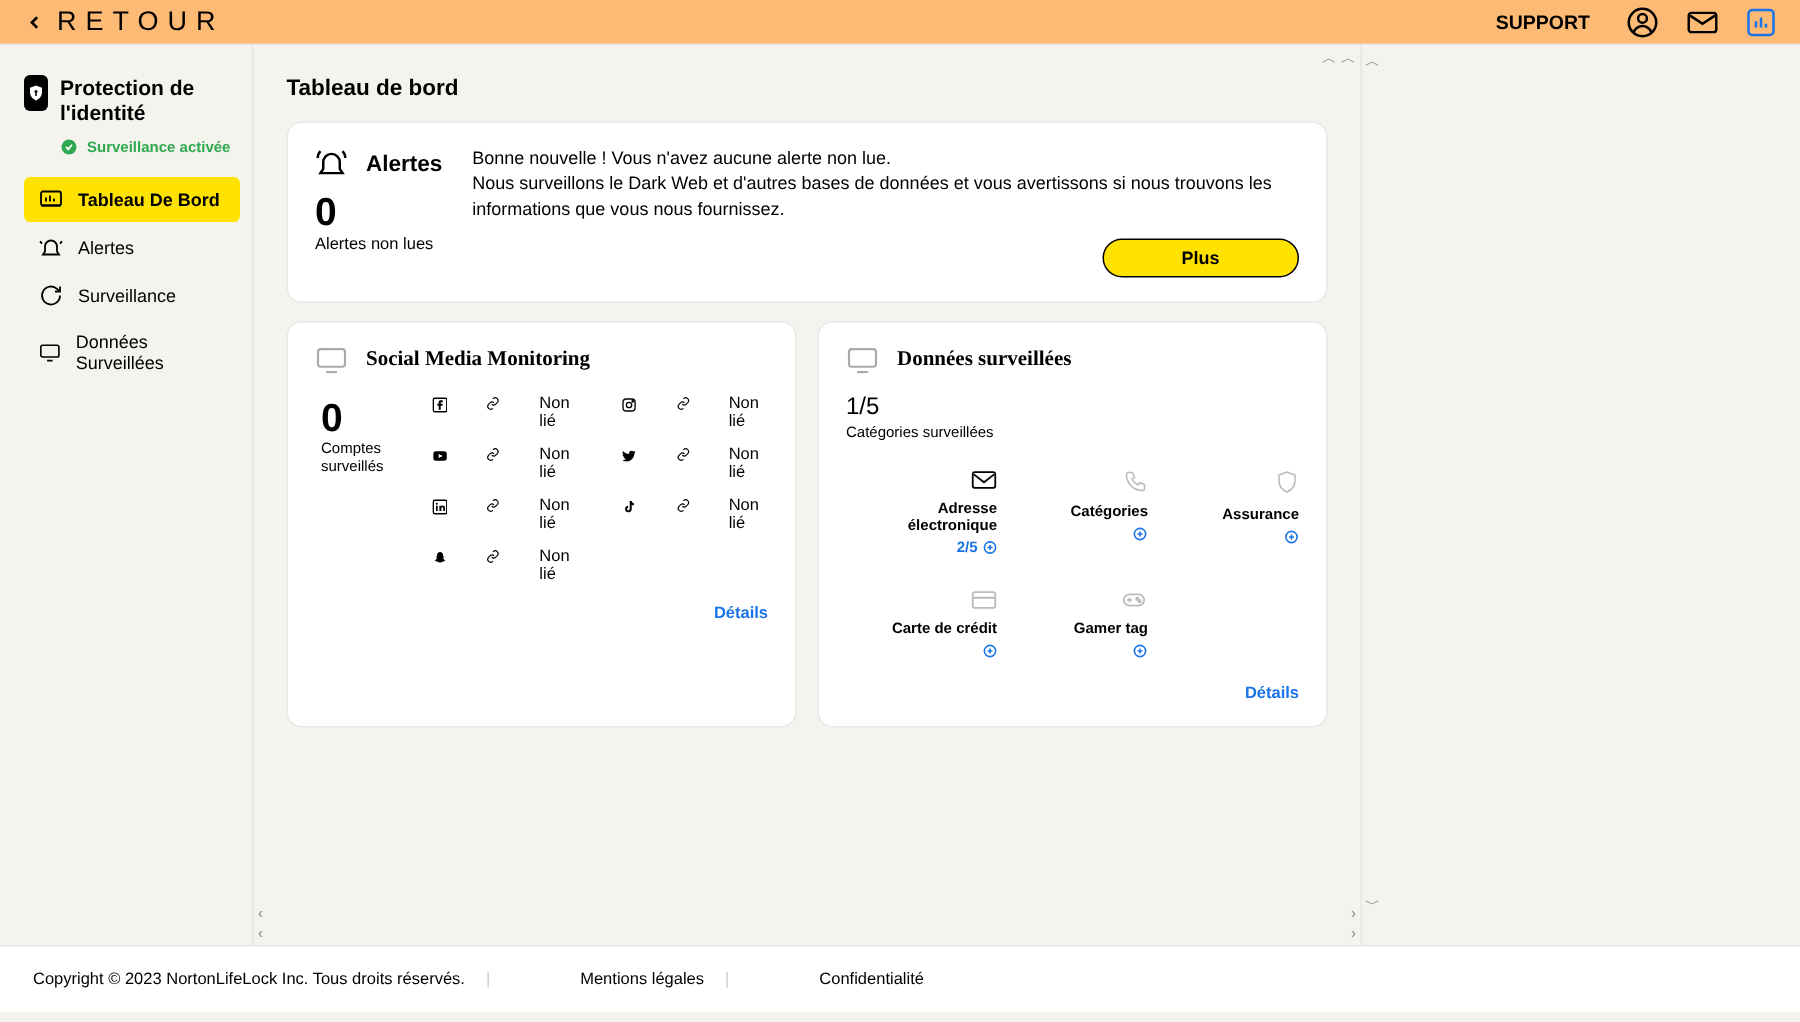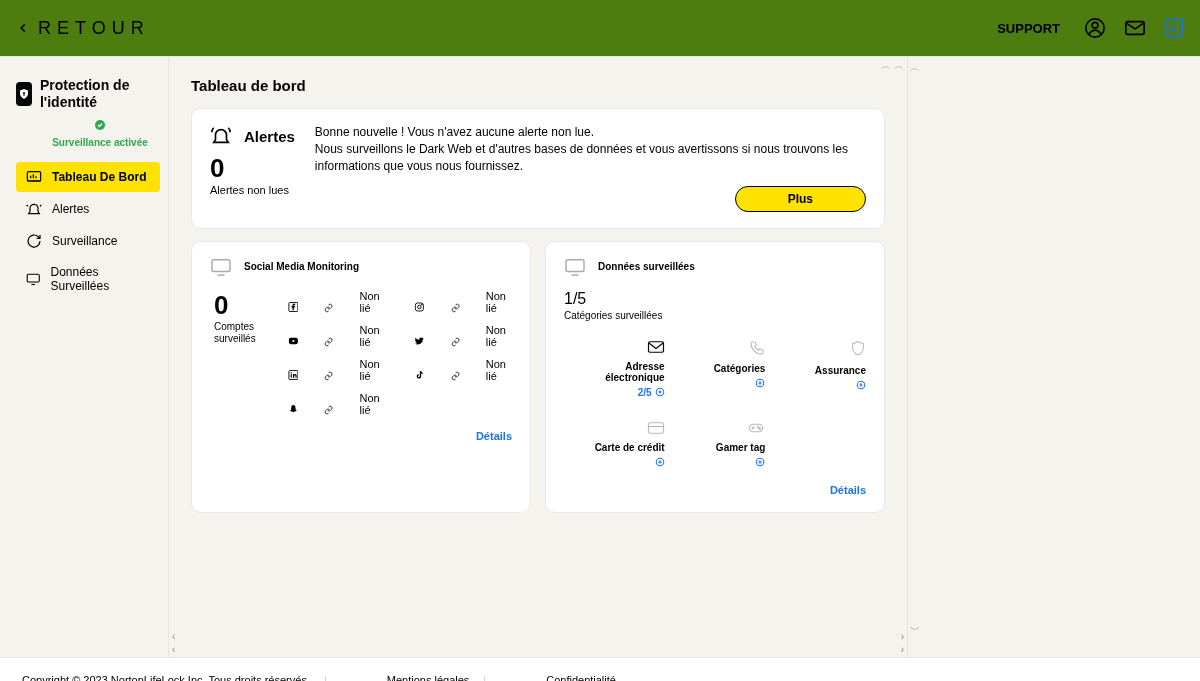--- a/index.html
+++ b/index.html
@@ -1,29 +1,29 @@
 <!DOCTYPE html>
 <html><head>
 <meta charset="utf-8">
 <style>
 * { box-sizing: border-box; margin: 0; padding: 0; }
 body { font-family: -apple-system, BlinkMacSystemFont, "Segoe UI", Arial, sans-serif; background: #f5f3ed; color: #000; font-size: 13px; }
-.topbar { background: #4d7c0f; height: 57px; display: flex; align-items: center; padding: 0 16px; border-bottom: 1px solid #e5e5e5; }
+.topbar { background: #fdba74; height: 30px; display: flex; align-items: center; padding: 0 16px; border-bottom: 1px solid #e5e5e5; }
 .back-group { display: flex; align-items: center; cursor: pointer; gap: 8px; }
 .back-label { font-size: 18px; letter-spacing: 6px; text-transform: uppercase; font-weight: 400; }
 .topbar-spacer { flex: 1; }
 .support { font-weight: 700; font-size: 13px; margin-right: 24px; }
 .topbar-icons { display: flex; gap: 18px; align-items: center; }
 .svg-icon { display: block; }
 .layout { display: flex; }
 .sidebar { width: 168px; padding: 20px 8px 0 16px; }
-.app-title-row { display: flex; gap: 8px; align-items: center; }
+.app-title-row { display: flex; gap: 8px; align-items: flex-start; }
 .shield-badge { width: 20px; height: 24px; background: #000; border-radius: 4px; display: flex; align-items: center; justify-content: center; }
 .app-title { font-weight: 700; font-size: 14px; line-height: 1.2; }
-.status-row { display: flex; align-items: center; gap: 6px; margin-top: 8px; margin-left: 24px; flex-direction: column; }
+.status-row { display: flex; align-items: flex-end; gap: 6px; margin-top: 8px; margin-left: 24px; }
 .status-dot { width: 12px; height: 12px; }
 .status-text { color: #2fa84f; font-size: 10px; font-weight: 600; }
 .nav { margin-top: 14px; display: flex; flex-direction: column; gap: 2px; }
 .nav-item { display: flex; align-items: center; gap: 10px; padding: 7px 10px; border-radius: 4px; font-size: 12px; cursor: pointer; }
 .nav-item.active { background: #ffe200; font-weight: 700; }
 .main-wrap { flex: 1; display: flex; }
 .main-inner { width: 740px; border-left: 1px solid #e5e5e5; border-right: 1px solid #e5e5e5; background: #f5f3ed; padding: 20px 22px 30px; position: relative; min-height: 600px; }
 .page-title { font-weight: 700; font-size: 15px; margin-bottom: 14px; }
 .card { background: #fff; border: 1px solid #e8e8e8; border-radius: 10px; padding: 16px 18px; }
 .alerts-card { display: flex; gap: 20px; align-items: flex-start; }
@@ -31,27 +31,27 @@
 .alerts-title { font-weight: 700; font-size: 15px; }
 .alerts-count { font-weight: 700; font-size: 26px; margin-top: 6px; }
 .alerts-sub { font-size: 11px; }
 .alerts-body { flex: 1; }
 .alerts-good { font-weight: 400; font-size: 12px; }
 .alerts-desc { font-size: 12px; margin-top: 2px; line-height: 1.45; }
 .btn-yellow { margin-top: 10px; float: right; background: #ffe200; border: 1px solid #000; border-radius: 999px; padding: 5px 52px; font-size: 12px; font-weight: 600; cursor: pointer; }
 .cards-row { display: flex; gap: 14px; margin-top: 12px; }
 .card-half { flex: 1; }
 .card-top { display: flex; align-items: center; gap: 12px; margin-bottom: 14px; }
-.card-heading { font-weight: 700; font-size: 10px; }
+.card-heading { font-weight: 700; font-size: 14px; font-family: Liberation Serif, serif; }
 .sm-body { display: flex; gap: 24px; }
 .sm-count { text-align: left; padding-left: 4px; }
 .sm-big { font-weight: 700; font-size: 26px; }
 .sm-sub { font-size: 10px; line-height: 1.2; }
 .sm-grid { display: grid; grid-template-columns: 1fr 1fr; column-gap: 28px; row-gap: 10px; flex: 1; }
-.sm-item { display: flex; align-items: flex-end; gap: 26px; }
+.sm-item { display: flex; align-items: flex-start; gap: 26px; }
 .sm-chain { width: 12px; height: 12px; }
 .sm-label { font-size: 11px; }
 .details-link { color: #1a73e8; font-size: 11px; font-weight: 600; text-align: right; margin-top: 14px; cursor: pointer; }
 .mon-ratio { font-weight: 400; font-size: 16px; }
 .mon-sub { font-size: 10px; line-height: 1.2; margin-top: 2px; }
 .mon-grid { display: grid; grid-template-columns: repeat(3, 1fr); row-gap: 22px; margin-top: 18px; }
 .mon-item { text-align: right; }
 .mon-lbl { font-size: 10px; font-weight: 600; margin-top: 4px; }
 .mon-status { color: #1a73e8; font-size: 10px; font-weight: 600; margin-top: 4px; display: inline-flex; align-items: center; gap: 3px; }
 .plus-circle { width: 10px; height: 10px; }

